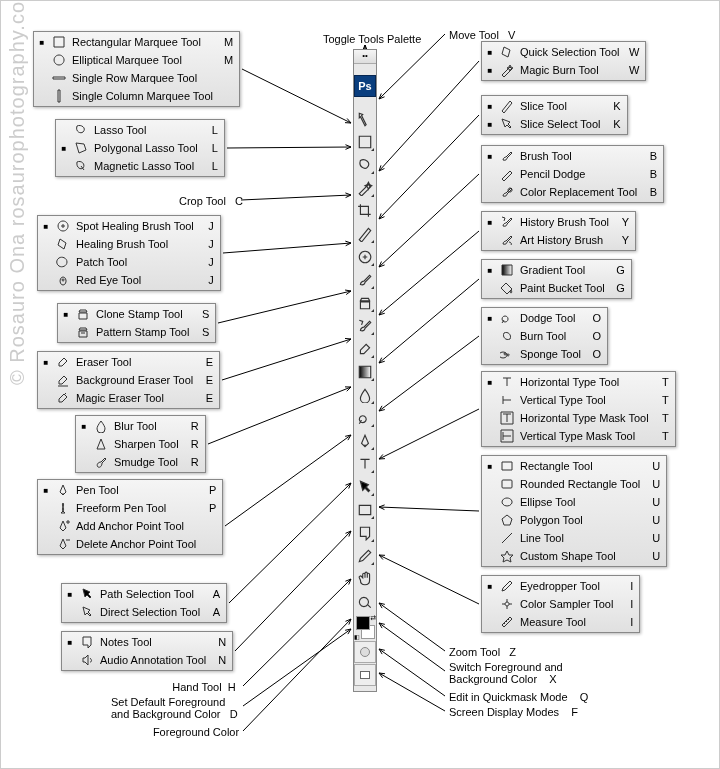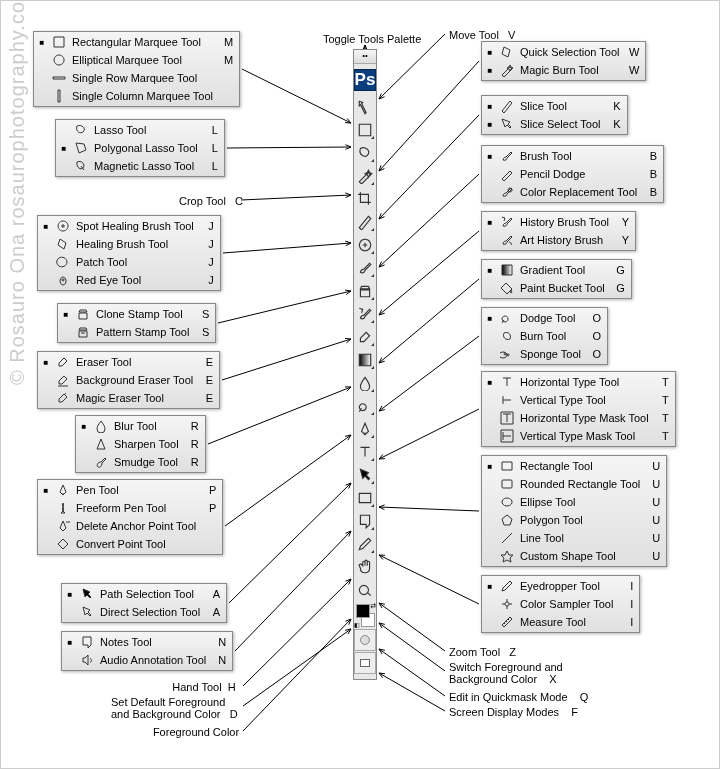--- a/index.html
+++ b/index.html
@@ -1,20 +1,20 @@
 <!DOCTYPE html>
 <html><head>
 <meta charset="utf-8">
 <style>
   *{box-sizing:border-box;margin:0;padding:0}
   body{width:720px;height:769px;background:#fff;font-family:Arial,sans-serif;font-size:11px;color:#000;position:relative;border:1px solid #ccc;overflow:hidden}
   .watermark{position:absolute;left:16px;top:50%;transform:translateY(-50%) rotate(-90deg);transform-origin:left center;color:#ccc;font-size:20px;white-space:nowrap;letter-spacing:1px;pointer-events:none}
   .toolbar{position:absolute;left:352px;top:48px;width:24px;background:#e8e8e8;border:1px solid #888;padding-bottom:4px}
   .tb-hdr{height:14px;background:linear-gradient(#f5f5f5,#ddd);border-bottom:1px solid #aaa;text-align:center;font-size:8px;line-height:12px;cursor:move}
-  .tb-logo{width:22px;height:22px;background:#0a3e7e;display:flex;align-items:center;justify-content:center;color:#fff;font-weight:bold;font-size:17px;border:1px solid #052651;margin:5px auto}
+  .tb-logo{width:22px;height:22px;background:#0a3e7e;display:flex;align-items:center;justify-content:center;color:#fff;font-weight:bold;font-size:11px;border:1px solid #052651;margin:11px auto}
   .slot{width:22px;height:22px;margin:1px auto;background:#e8e8e8;display:flex;align-items:center;justify-content:center;position:relative;border:1px solid transparent}
   .slot svg{width:16px;height:16px}
   .tri{position:absolute;right:1px;bottom:1px;width:0;height:0;border-left:3px solid transparent;border-bottom:3px solid #333}
   .swatches{width:22px;height:26px;position:relative;margin:1px auto}
   .sw-f{position:absolute;left:2px;top:2px;width:14px;height:14px;background:#000;border:1px solid #999}
   .sw-b{position:absolute;right:1px;bottom:1px;width:14px;height:14px;background:#fff;border:1px solid #999}
   .sw-arr{position:absolute;right:0;top:0;font-size:7px;line-height:7px}
   .sw-def{position:absolute;left:0;bottom:0;width:7px;height:7px;font-size:6px}
   .mask{width:22px;height:22px;margin:1px auto;display:flex;align-items:center;justify-content:center;border:1px solid #aaa;background:#eee}
   .mask .c{width:10px;height:10px;border-radius:50%;border:1px solid #888;background:#ddd}
@@ -710,40 +710,40 @@
       <div class="row">
         <span class="dot"></span>
         <span class="ic">
           <svg viewBox="0 0 14 14">
             <defs>
               <linearGradient id="g">
                 <stop offset="0" stop-color="#000"></stop>
                 <stop offset="1" stop-color="#fff"></stop>
               </linearGradient>
             </defs>
+            <path d="M7 2l3 7-3 3-3-3zM10 3h4M12 1v4" fill="none" stroke="#333" stroke-width="1"></path>
+          </svg>
+        </span>
+        <span class="lb">Add Anchor Point Tool</span>
+        <span class="ky"></span>
+      </div>
+      <div class="row">
+        <span class="dot"></span>
+        <span class="ic">
+          <svg viewBox="0 0 14 14">
+            <defs>
+              <linearGradient id="g">
+                <stop offset="0" stop-color="#000"></stop>
+                <stop offset="1" stop-color="#fff"></stop>
+              </linearGradient>
+            </defs>
             <path d="M7 2l3 7-3 3-3-3zM10 3h4" fill="none" stroke="#333" stroke-width="1"></path>
           </svg>
         </span>
         <span class="lb">Delete Anchor Point Tool</span>
-        <span class="ky"></span>
-      </div>
-      <div class="row">
-        <span class="dot"></span>
-        <span class="ic">
-          <svg viewBox="0 0 14 14">
-            <defs>
-              <linearGradient id="g">
-                <stop offset="0" stop-color="#000"></stop>
-                <stop offset="1" stop-color="#fff"></stop>
-              </linearGradient>
-            </defs>
-            <path d="M2 7l5-5 5 5M2 7l5 5 5-5" fill="none" stroke="#333" stroke-width="1"></path>
-          </svg>
-        </span>
-        <span class="lb">Convert Point Tool</span>
         <span class="ky"></span>
       </div>
     </div>
     <div class="fly" style="top: 582px; left: 60px;">
       <div class="row">
         <span class="dot">■</span>
         <span class="ic">
           <svg viewBox="0 0 14 14">
             <defs>
               <linearGradient id="g">

